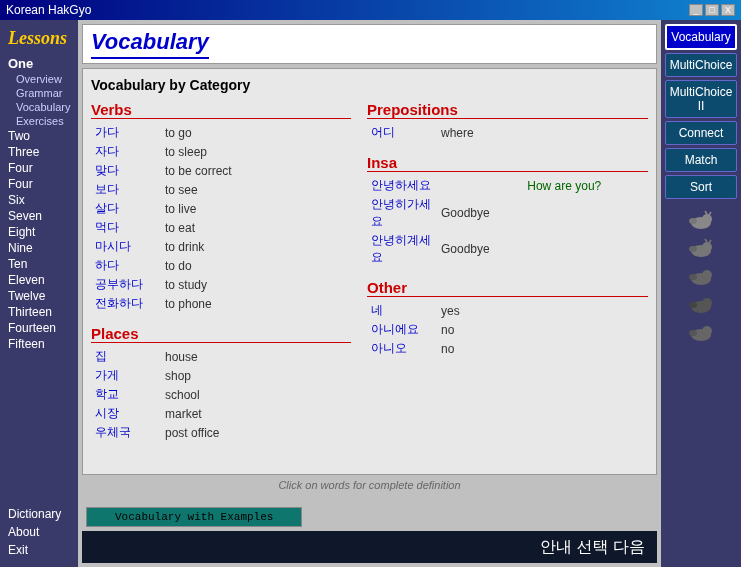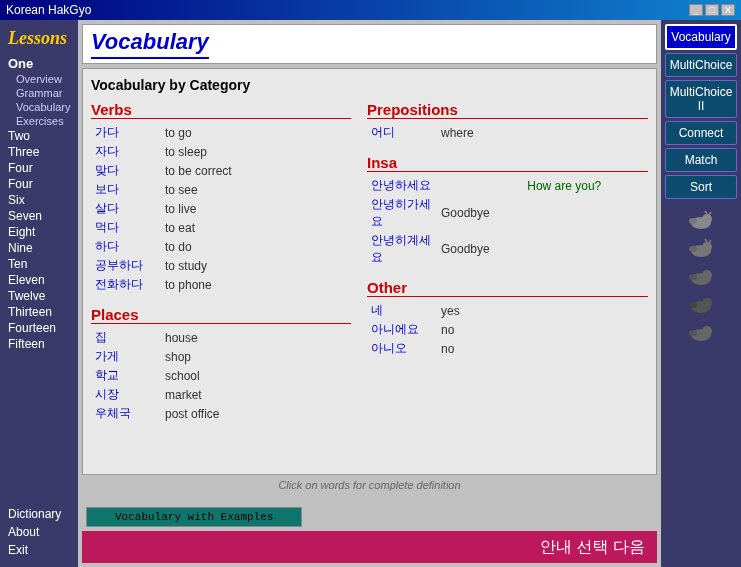--- a/index.html
+++ b/index.html
@@ -212,21 +212,21 @@
       background: #0f766e;
       border: 1px solid #888;
       padding: 3px 28px;
       font-size: 11px;
       cursor: pointer;
       width: fit-content;
       font-family: Liberation Mono, monospace;
     }
 
     #korean-bottom-bar {
-      background: #be185d;
+      background: #0f172a;
       color: white;
       text-align: right;
       padding: 4px 12px;
       font-size: 16px;
       height: 32px;
       display: flex;
       align-items: center;
       justify-content: flex-end;
       gap: 8px;
     }
@@ -336,20 +336,24 @@
                     <td class="korean-word">보다</td>
                     <td class="english-word">to see</td>
                   </tr>
                   <tr>
                     <td class="korean-word">살다</td>
                     <td class="english-word">to live</td>
                   </tr>
                   <tr>
                     <td class="korean-word">먹다</td>
                     <td class="english-word">to eat</td>
+                  </tr>
+                  <tr>
+                    <td class="korean-word">마시다</td>
+                    <td class="english-word">to drink</td>
                   </tr>
                   <tr>
                     <td class="korean-word">하다</td>
                     <td class="english-word">to do</td>
                   </tr>
                   <tr>
                     <td class="korean-word">공부하다</td>
                     <td class="english-word">to study</td>
                   </tr>
                   <tr>

